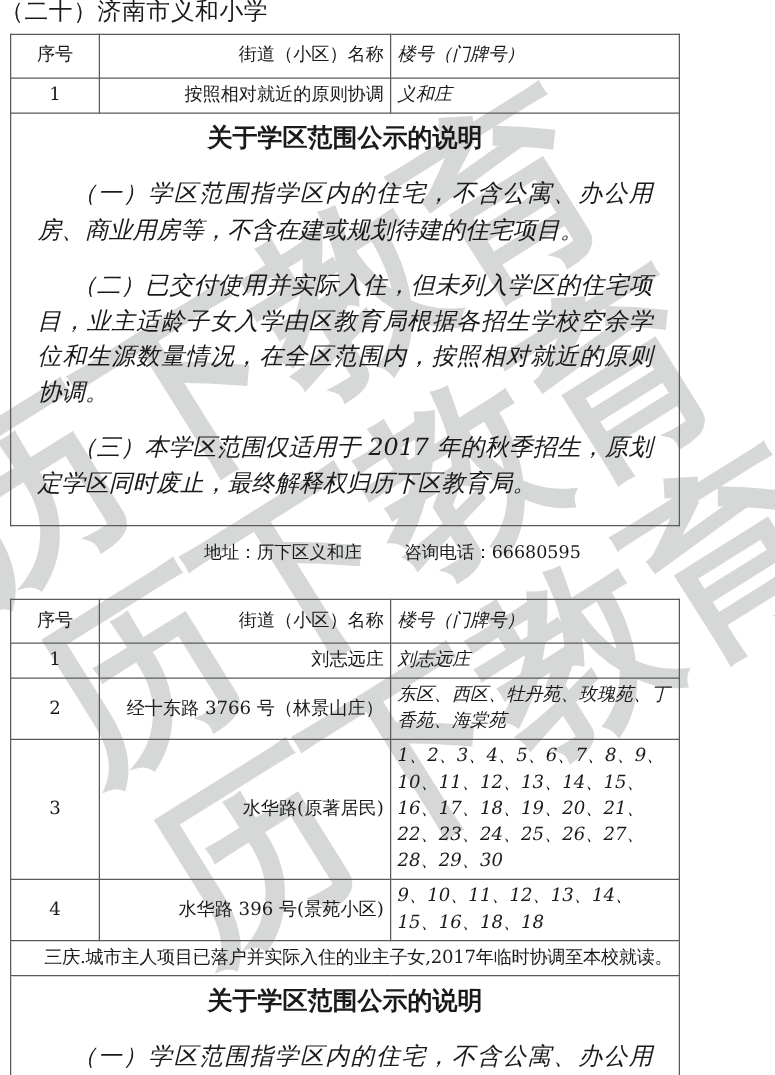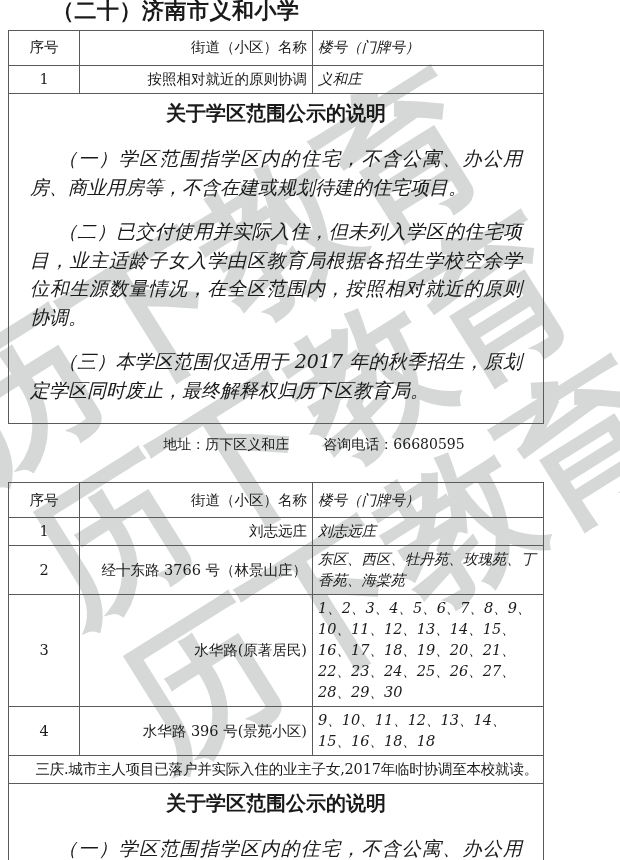--- a/index.html
+++ b/index.html
@@ -38,24 +38,23 @@
     position: absolute;
     left: 0;
     top: 0;
     width: 620px;
     height: 860px;
     z-index: 2;
   }
 
   .section-title {
     font-family: "DejaVu Sans", "Liberation Sans", sans-serif;
-    font-weight: 700;
-    font-size: 22px;
+    font-weight: 400;
+    font-size: 19px;
     letter-spacing: 0.5px;
-    padding-left: 52px;
     line-height: 1.0;
   }
 
   table.zone {
     border-collapse: collapse;
     width: 536px;
     margin-left: 8px;
     table-layout: fixed;
     padding-left: 28px;
   }

